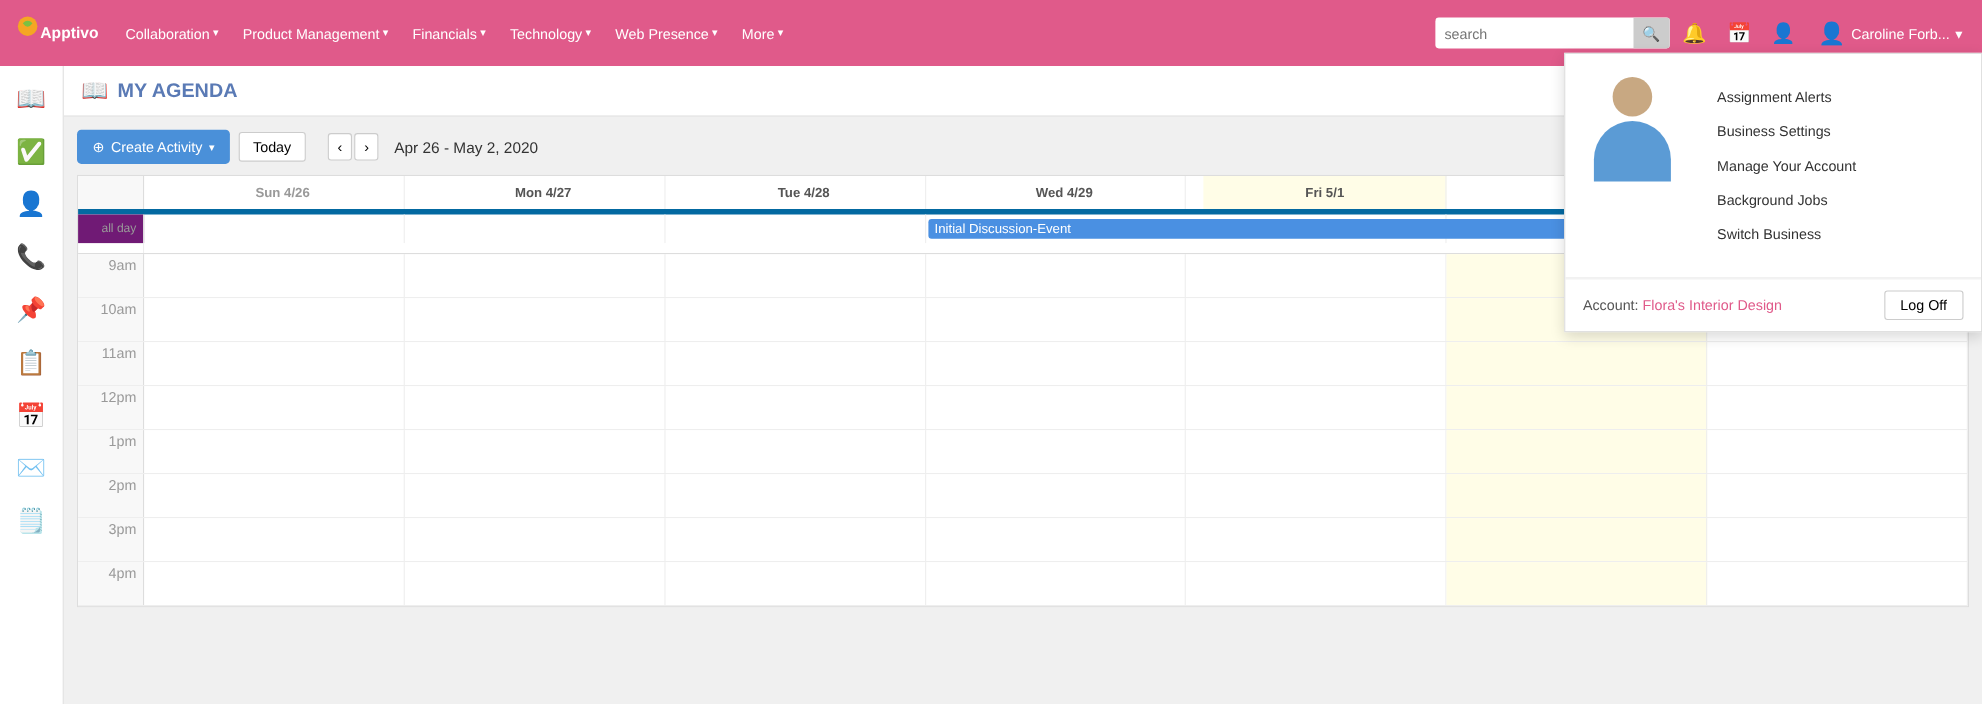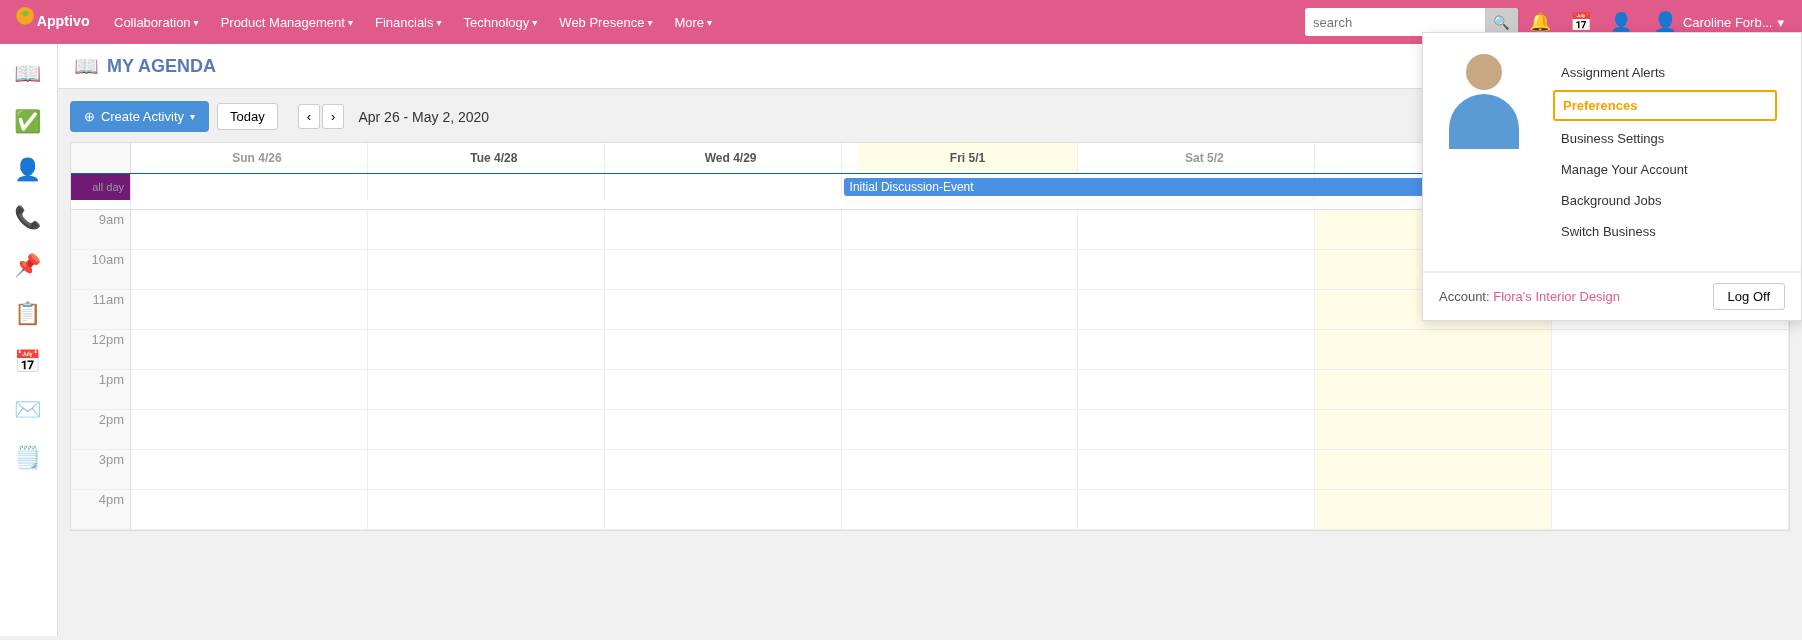--- a/index.html
+++ b/index.html
@@ -1,21 +1,21 @@
 <!DOCTYPE html>
 <html><head>
   <meta charset="utf-8">
   <style>
     * { box-sizing: border-box; margin: 0; padding: 0; }
     body { font-family: Arial, sans-serif; font-size: 13px; background: #f0f0f0; overflow-x: hidden; }
 
     
     .top-nav {
       background: #e05a8a;
-      height: 44px;
+      height: 60px;
       display: flex;
       align-items: center;
       padding: 0 10px;
       gap: 6px;
       position: relative;
       z-index: 100;
     }
     .logo {
       display: flex; align-items: center; margin-right: 10px;
     }
@@ -101,21 +101,21 @@
     .view-btn:first-child { border-radius: 3px 0 0 3px; }
     .view-btn:last-child { border-radius: 0 3px 3px 0; }
     .view-btn.active { background: #e8e8e8; font-weight: bold; }
     .view-btn + .view-btn { border-left: none; }
 
     
     .calendar-grid { background: white; border: 1px solid #ddd; }
     .cal-header-row {
       display: grid;
       grid-template-columns: 60px repeat(7, 1fr);
-      border-bottom: 1px solid #0369a1;
+      border-bottom: 5px solid #0369a1;
       gap: 16px;
     }
     .cal-header-cell {
       padding: 8px 4px; text-align: center; font-size: 12px; font-weight: bold;
       color: #555; border-right: 1px solid #eee;
     }
     .cal-header-cell.weekend { color: #999; }
     .cal-header-cell.today-col { background: #fffde7; }
     .cal-header-cell:first-child { border-right: 1px solid #ddd; background: #f8f8f8; }
 
@@ -146,21 +146,21 @@
     .cal-time-label {
       font-size: 13px; color: #999; text-align: right;
       padding-right: 6px; padding-top: 2px; border-right: 1px solid #ddd;
       background: #f8f8f8;
     }
     .cal-time-cell {
       border-right: 1px solid #eee;
     }
     .cal-time-cell.today-col { background: #fffde7; }
     .user-dropdown {
-      position: fixed; top: 32px; right: 0;
+      position: fixed; top: 48px; right: 0;
       background: white; border: 1px solid #ddd; box-shadow: 0 4px 12px rgba(0,0,0,0.15);
       z-index: 300; width: 380px;
       display: flex; flex-direction: column;
     }
     .dropdown-top {
       display: flex; padding: 16px;
       border-bottom: 1px solid #eee;
     }
     .avatar-container {
       width: 90px; height: 110px; margin-right: 16px;
@@ -299,20 +299,21 @@
           <button class="view-btn">Week</button>
           <button class="view-btn active">Month</button>
         </div>
       </div>
 
       <div class="calendar-grid">
 
         <div class="cal-header-row">
           <div class="cal-header-cell"></div>
           <div class="cal-header-cell weekend">Sun 4/26</div>
+          <div class="cal-header-cell">Mon 4/27</div>
           <div class="cal-header-cell">Tue 4/28</div>
           <div class="cal-header-cell">Wed 4/29</div>
           <div class="cal-header-cell today-col">Fri 5/1</div>
           <div class="cal-header-cell weekend">Sat 5/2</div>
         </div>
 
         <div class="cal-allday-row">
           <div class="cal-allday-label">all day</div>
           <div class="cal-allday-cell"></div>
           <div class="cal-allday-cell"></div>
@@ -415,21 +416,20 @@
 <div class="user-dropdown" id="user-dropdown">
   <div class="dropdown-top">
     <div class="avatar-container">
       <div class="avatar-figure">
         <div class="avatar-head"></div>
         <div class="avatar-body"></div>
       </div>
     </div>
     <div class="dropdown-menu-items">
       <a class="dropdown-menu-item">Assignment Alerts</a>
-      <a class="dropdown-menu-item active">Preferences</a>
       <a class="dropdown-menu-item">Business Settings</a>
       <a class="dropdown-menu-item">Manage Your Account</a>
       <a class="dropdown-menu-item">Background Jobs</a>
       <a class="dropdown-menu-item">Switch Business</a>
     </div>
   </div>
   <div class="dropdown-footer">
     <span class="account-text">
       <span>Account:</span>
       <a class="account-link">Flora's Interior Design</a>

